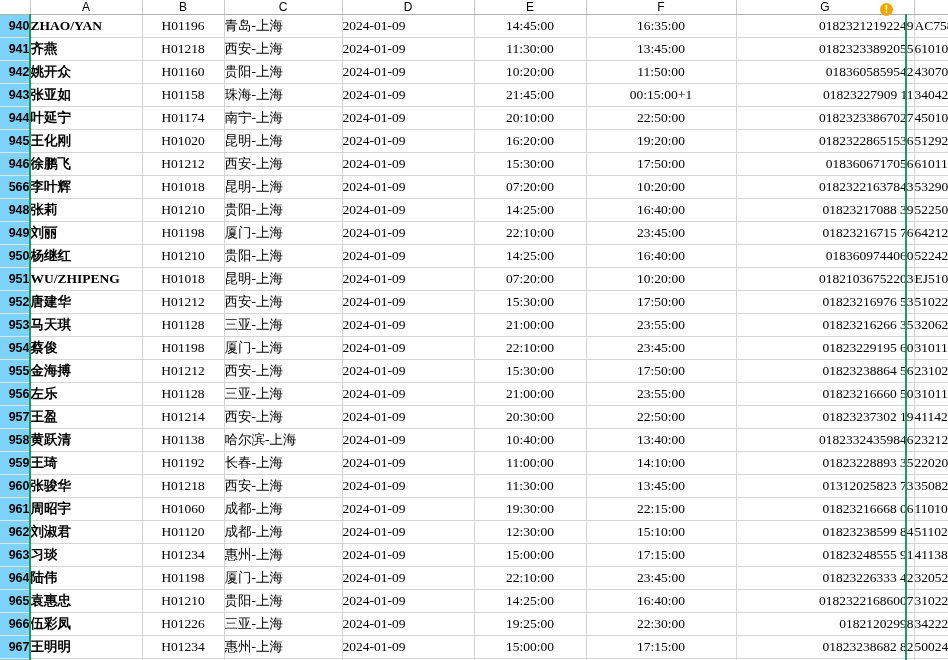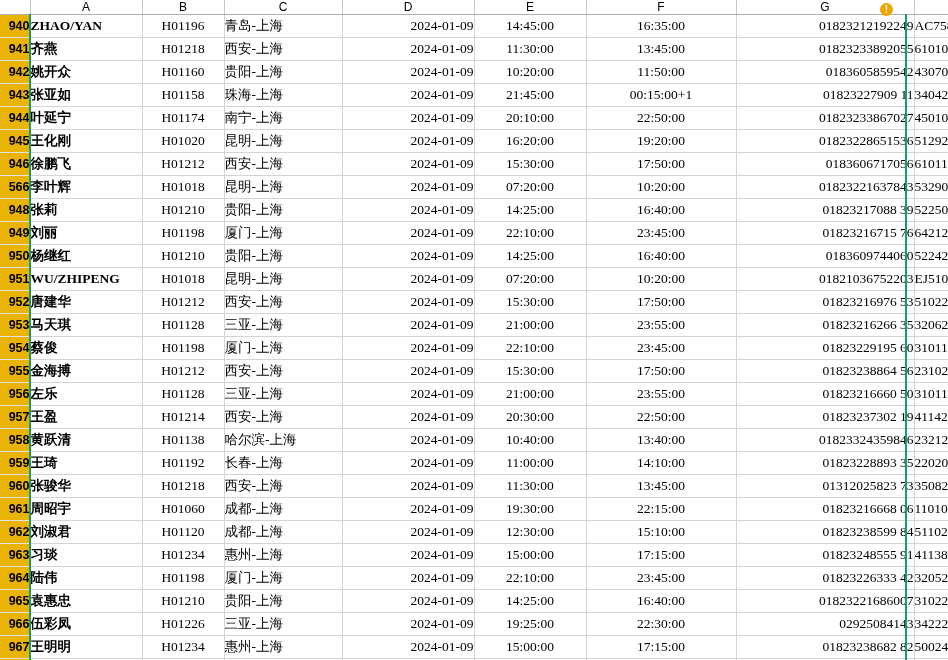--- a/index.html
+++ b/index.html
@@ -48,40 +48,40 @@
     border-bottom: 1px solid #b0b0b0;
   }
   th.corner {
     width: 30px;
     background: #ffffff;
     border-right: 1px solid #b0b0b0;
   }
   
   td.rownum {
     width: 30px;
-    background: #eab308;
+    background: #7dd3fc;
     color: #000000;
     font-family: "Liberation Sans", sans-serif;
     font-size: 12.5px;
     font-weight: bold;
     text-align: right;
     padding-right: 2px;
     border-right: 1px solid #1a9c6a;
     border-bottom: 1px solid #e3e3e3;
   }
   td.cell {
     border-right: 1px solid #d4d4d4;
     border-bottom: 1px solid #d4d4d4;
     padding-left: 3px;
     color: #000000;
   }
   .c-name   { width: 112px; font-weight: bold; }
   .c-code   { width: 82px; text-align: center; }
   .c-route  { width: 118px; }
-  .c-date   { width: 132px; text-align: right; }
+  .c-date   { width: 132px; text-align: left; }
   .c-time   { width: 112px; text-align: center; }
   .c-num1   { width: 150px; text-align: right; }
   .c-num2   { width: 178px; }
   .c-num3   { width: 104px; border-right: 2px solid #1a9c6a; }
   
   #left-sel-edge {
     position: absolute;
     left: 29px;
     top: 14px;
     width: 2px;
@@ -448,21 +448,21 @@
           <td class="cell c-num3">15180777</td>
         </tr>
         <tr>
           <td class="rownum">966</td>
           <td class="cell c-name">伍彩凤</td>
           <td class="cell c-code">H01226</td>
           <td class="cell c-route">三亚-上海</td>
           <td class="cell c-date">2024-01-09</td>
           <td class="cell c-time">19:25:00</td>
           <td class="cell c-time">22:30:00</td>
-          <td class="cell c-num1">02925084143</td>
+          <td class="cell c-num1">01821202998</td>
           <td class="cell c-num2">342225199608191589</td>
           <td class="cell c-num3">16655317</td>
         </tr>
         <tr>
           <td class="rownum">967</td>
           <td class="cell c-name">王明明</td>
           <td class="cell c-code">H01234</td>
           <td class="cell c-route">惠州-上海</td>
           <td class="cell c-date">2024-01-09</td>
           <td class="cell c-time">15:00:00</td>

